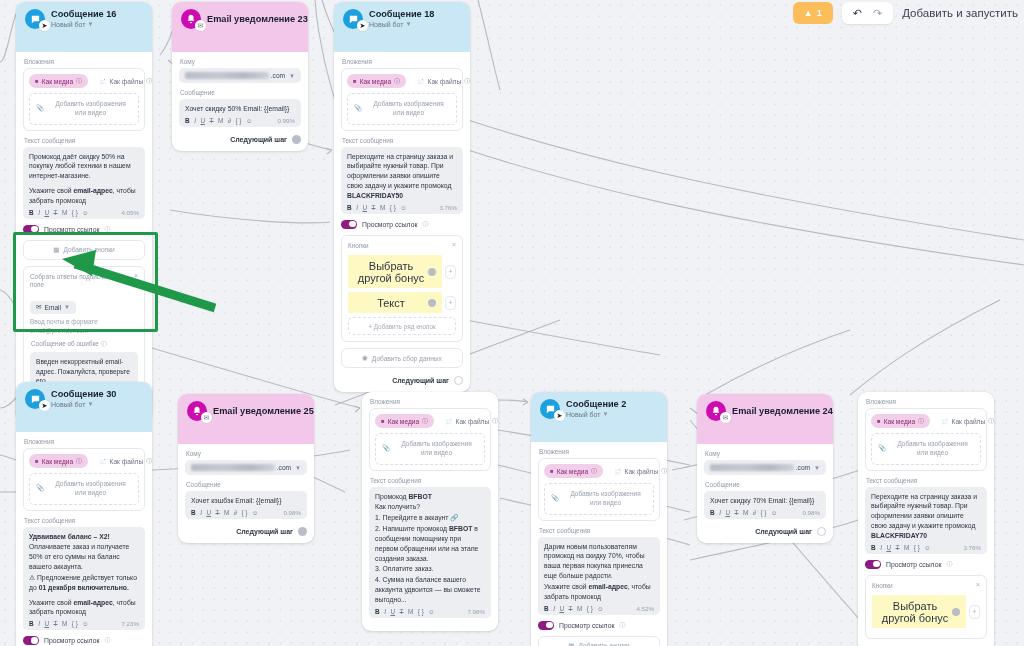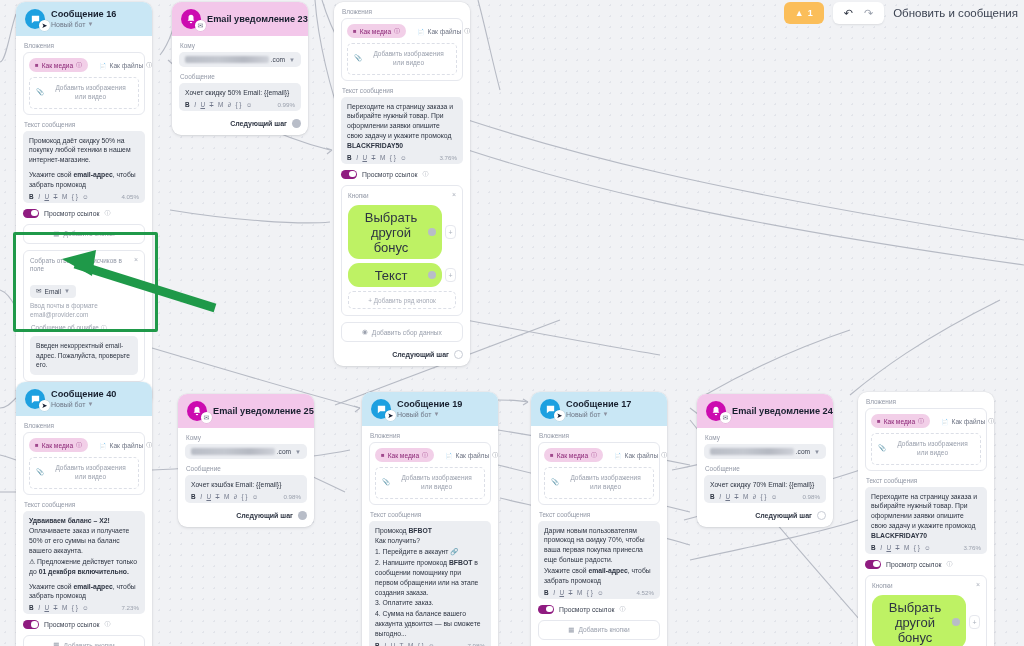--- a/index.html
+++ b/index.html
@@ -23,21 +23,21 @@
   
   .node {
     position: absolute;
     border-radius: 9px;
     background: #ffffff;
     box-shadow: 0 1px 3px rgba(30,35,50,.13), 0 0 0 .5px rgba(30,35,50,.05);
     overflow: hidden;
   }
   .node-head {
     display: flex; align-items: center; gap: 6px;
-    padding: 7px 8px 7px 9px;
+    padding: 7px 8px 23px 9px;
   }
   .node.msg .node-head { background: #c9e7f5; }
   .node.email .node-head { background: #f3c7ea; }
   .head-avatar {
     position: relative; flex: 0 0 auto;
     width: 20px; height: 20px; border-radius: 50%;
     display: flex; align-items: center; justify-content: center;
     color: #fff;
   }
   .node.msg .head-avatar { background: #1da0e0; }
@@ -118,22 +118,22 @@
 
   .panel {
     border: .8px solid #e6e8ee; border-radius: 6px;
     padding: 6px 6px; margin-bottom: 6px; position: relative;
   }
   .panel-title { font-size: 6.4px; color: #9298a6; margin-bottom: 5px; padding-right: 12px; line-height: 1.35; }
   .panel-x { position: absolute; right: 6px; top: 5px; font-size: 7px; color: #aab0bc; cursor: pointer; }
 
   .btn-row { display: flex; align-items: center; gap: 3px; margin-bottom: 4px; }
   .flow-btn {
-    flex: 1; background: #bef264; border-radius: 11px;
-    padding: 4.5px 6px; font-size: 13px; color: #2d3442;
+    flex: 1; background: #fef9c3; border-radius: 1px;
+    padding: 4.5px 6px; font-size: 11px; color: #2d3442;
     text-align: center; position: relative;
     display: flex; align-items: center; justify-content: center;
   }
   .flow-btn .lbl { flex: 1; text-align: center; }
   .flow-btn .knob { width: 8px; height: 8px; border-radius: 50%; background: #b8bdc8; flex: 0 0 auto; }
   .plus-sq {
     width: 11px; height: 14px; border: .8px solid #e6e8ee; border-radius: 4px;
     display: flex; align-items: center; justify-content: center;
     font-size: 7px; color: #aab0bc; flex: 0 0 auto;
   }
@@ -238,21 +238,21 @@
 
   <div class="toolbar">
     <div class="warn-badge">
       <span>▲</span>
       <span>1</span>
     </div>
     <div class="undo-group">
       <span class="ic">↶</span>
       <span class="ic redo">↷</span>
     </div>
-    <div class="run-label">Обновить и сообщения</div>
+    <div class="run-label">Добавить и запустить</div>
   </div>
 
   <div class="node msg" style="left:16px; top:2px; width:136px;">
     <div class="node-head">
       <div class="head-avatar">
         <svg width="11" height="11" viewBox="0 0 24 24" fill="#fff">
             <path d="M4 4h16v12H9l-5 4z"></path>
           </svg>
         <span class="head-badge">➤</span>
       </div>
@@ -365,20 +365,35 @@
         </div>
       </div>
       <div class="next-row">
         <span class="nl">Следующий шаг</span>
         <span class="next-dot"></span>
       </div>
     </div>
   </div>
 
   <div class="node msg" style="left:334px; top:2px; width:136px;">
+    <div class="node-head">
+      <div class="head-avatar">
+        <svg width="11" height="11" viewBox="0 0 24 24" fill="#fff">
+            <path d="M4 4h16v12H9l-5 4z"></path>
+          </svg>
+        <span class="head-badge">➤</span>
+      </div>
+      <div class="head-text">
+        <div class="head-title">Сообщение 18</div>
+        <div class="head-sub">
+          <span>Новый бот</span>
+          <span class="caret">▼</span>
+        </div>
+      </div>
+    </div>
     <div class="node-body">
       <div class="field-label">Вложения</div>
       <div class="block">
         <div class="chips">
           <div class="chip active">
             <span class="i">■</span>
             <span>Как медиа</span>
             <span class="i">ⓘ</span>
           </div>
           <div class="chip">
@@ -445,21 +460,21 @@
 
   <div class="node msg" style="left:16px; top:382px; width:136px;">
     <div class="node-head">
       <div class="head-avatar">
         <svg width="11" height="11" viewBox="0 0 24 24" fill="#fff">
             <path d="M4 4h16v12H9l-5 4z"></path>
           </svg>
         <span class="head-badge">➤</span>
       </div>
       <div class="head-text">
-        <div class="head-title">Сообщение 40</div>
+        <div class="head-title">Сообщение 30</div>
         <div class="head-sub">
           <span>Новый бот</span>
           <span class="caret">▼</span>
         </div>
       </div>
     </div>
     <div class="node-body">
       <div class="field-label">Вложения</div>
       <div class="block">
         <div class="chips">
@@ -545,35 +560,20 @@
         </div>
       </div>
       <div class="next-row">
         <span class="nl">Следующий шаг</span>
         <span class="next-dot"></span>
       </div>
     </div>
   </div>
 
   <div class="node msg" style="left:362px; top:392px; width:136px;">
-    <div class="node-head">
-      <div class="head-avatar">
-        <svg width="11" height="11" viewBox="0 0 24 24" fill="#fff">
-            <path d="M4 4h16v12H9l-5 4z"></path>
-          </svg>
-        <span class="head-badge">➤</span>
-      </div>
-      <div class="head-text">
-        <div class="head-title">Сообщение 19</div>
-        <div class="head-sub">
-          <span>Новый бот</span>
-          <span class="caret">▼</span>
-        </div>
-      </div>
-    </div>
     <div class="node-body">
       <div class="field-label">Вложения</div>
       <div class="block">
         <div class="chips">
           <div class="chip active">
             <span class="i">■</span>
             <span>Как медиа</span>
             <span class="i">ⓘ</span>
           </div>
           <div class="chip">
@@ -612,21 +612,21 @@
 
   <div class="node msg" style="left:531px; top:392px; width:136px;">
     <div class="node-head">
       <div class="head-avatar">
         <svg width="11" height="11" viewBox="0 0 24 24" fill="#fff">
             <path d="M4 4h16v12H9l-5 4z"></path>
           </svg>
         <span class="head-badge">➤</span>
       </div>
       <div class="head-text">
-        <div class="head-title">Сообщение 17</div>
+        <div class="head-title">Сообщение 2</div>
         <div class="head-sub">
           <span>Новый бот</span>
           <span class="caret">▼</span>
         </div>
       </div>
     </div>
     <div class="node-body">
       <div class="field-label">Вложения</div>
       <div class="block">
         <div class="chips">

